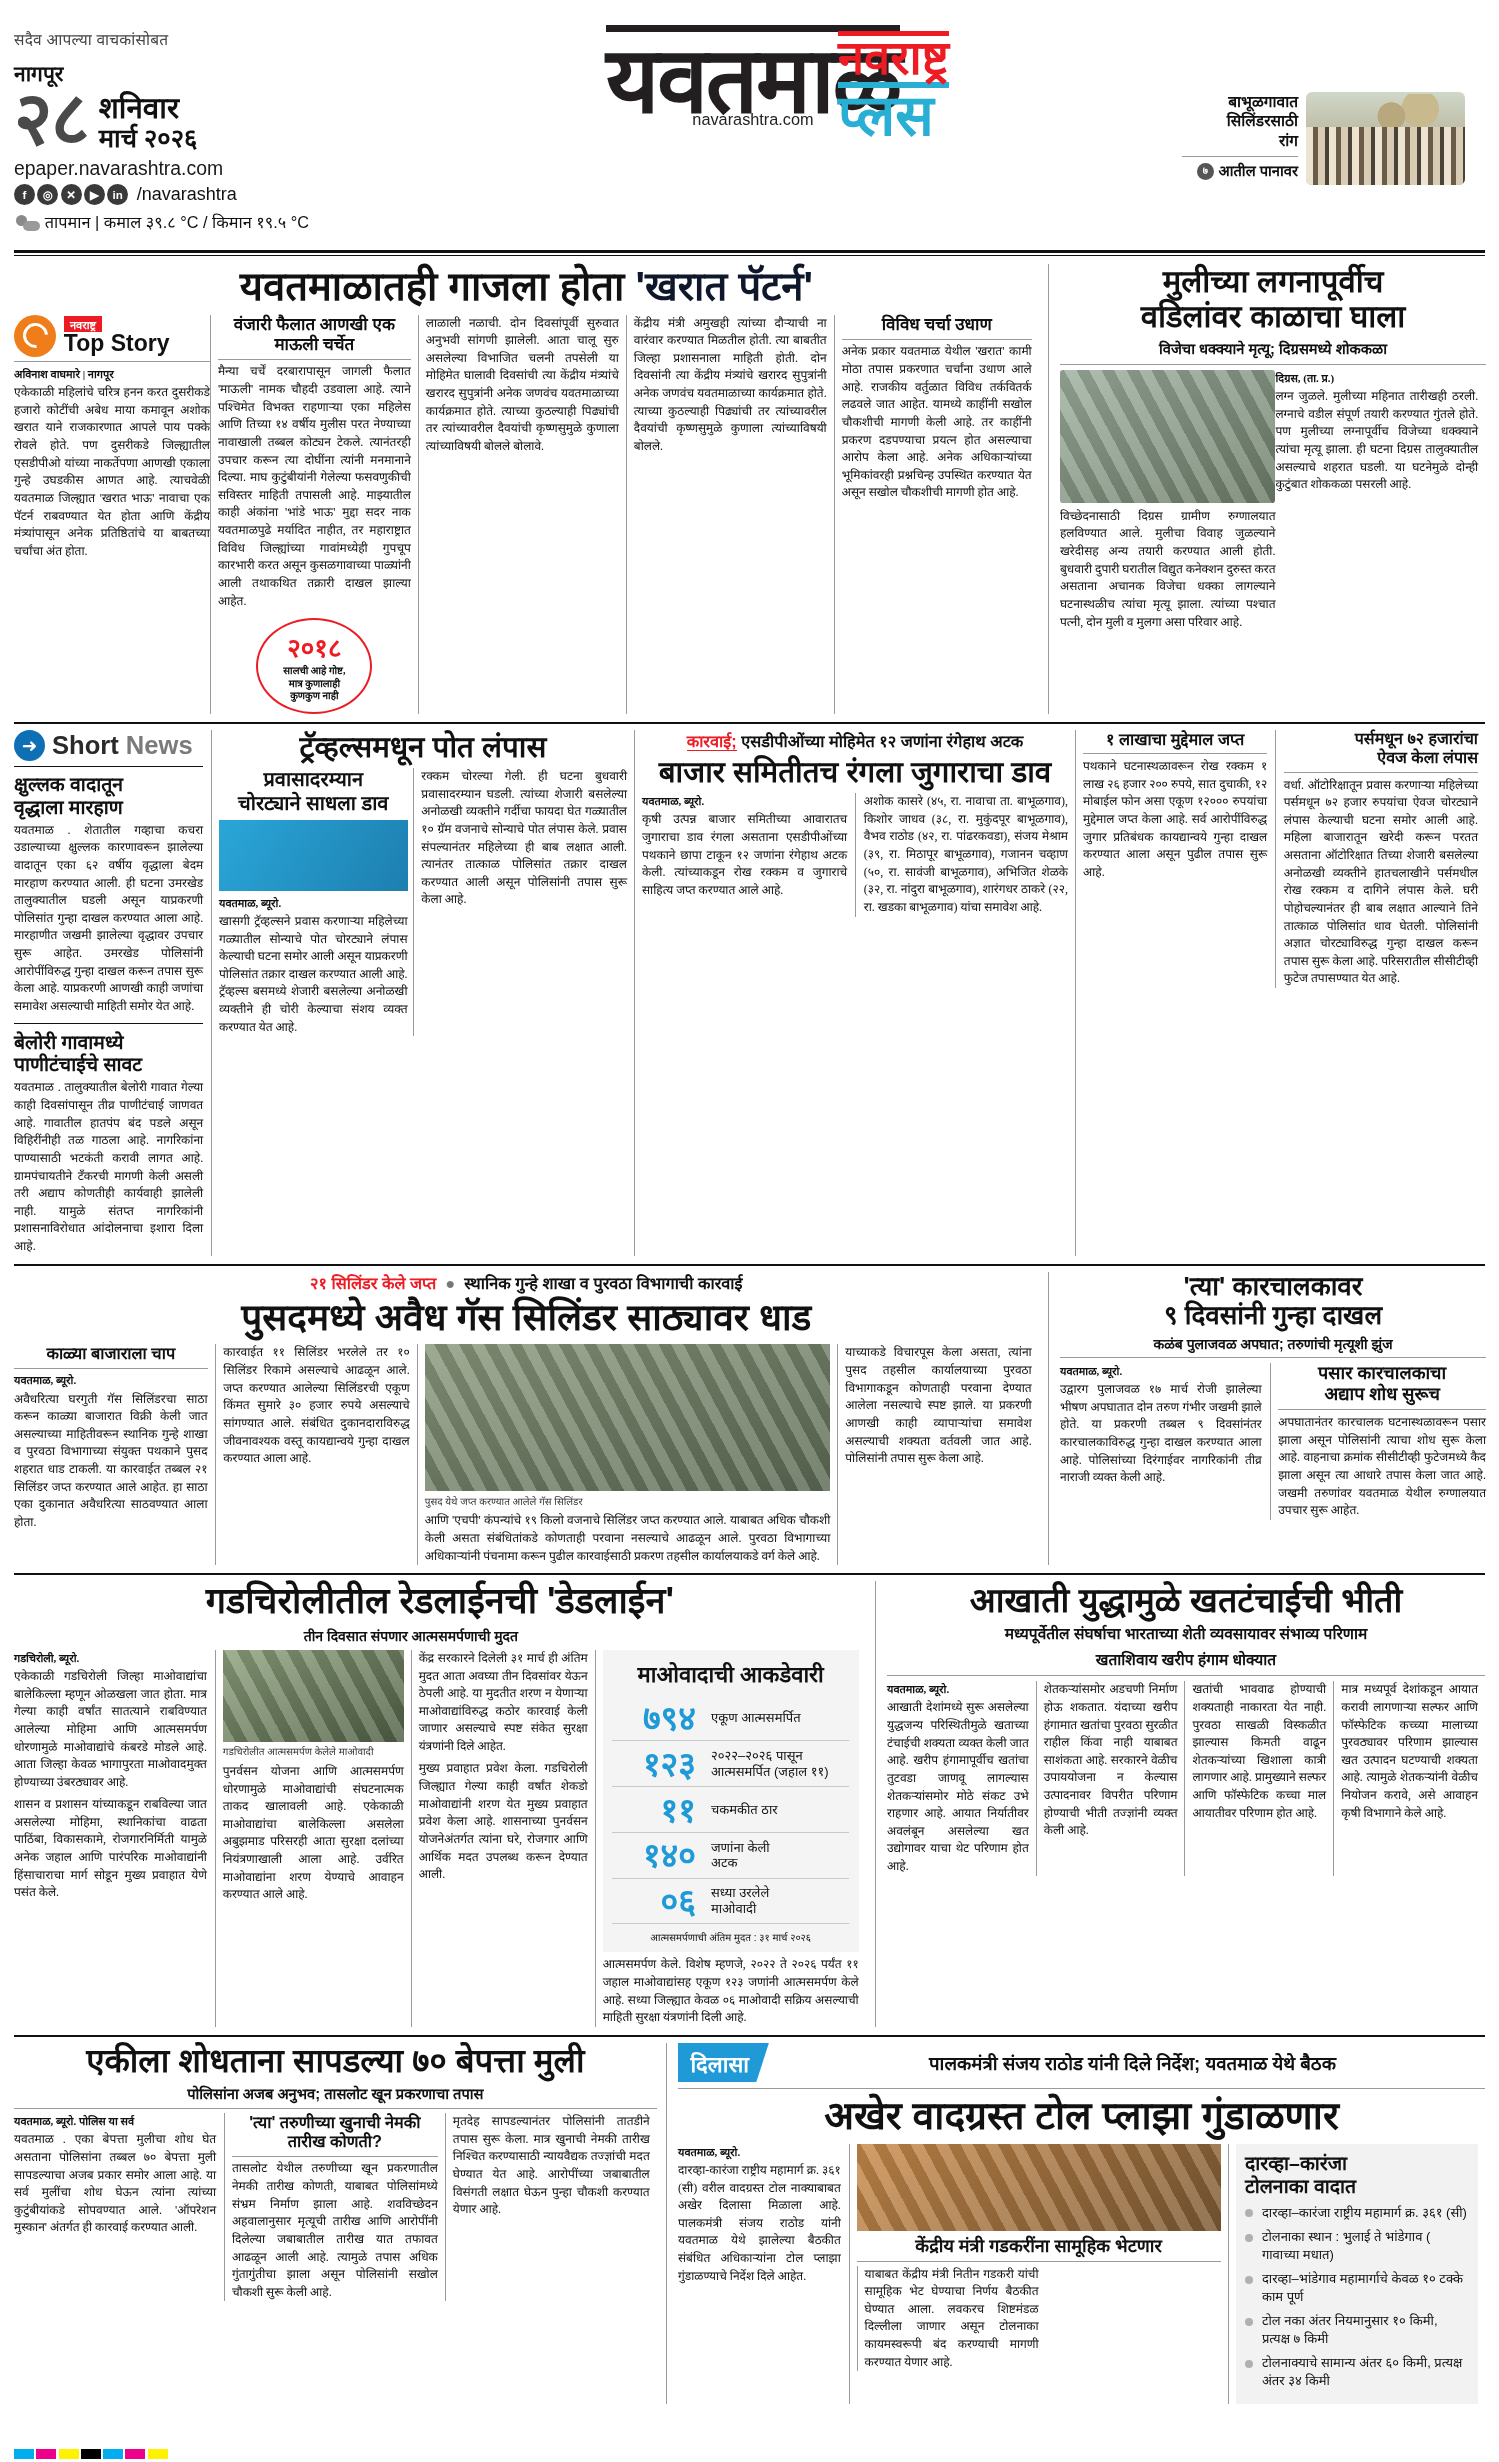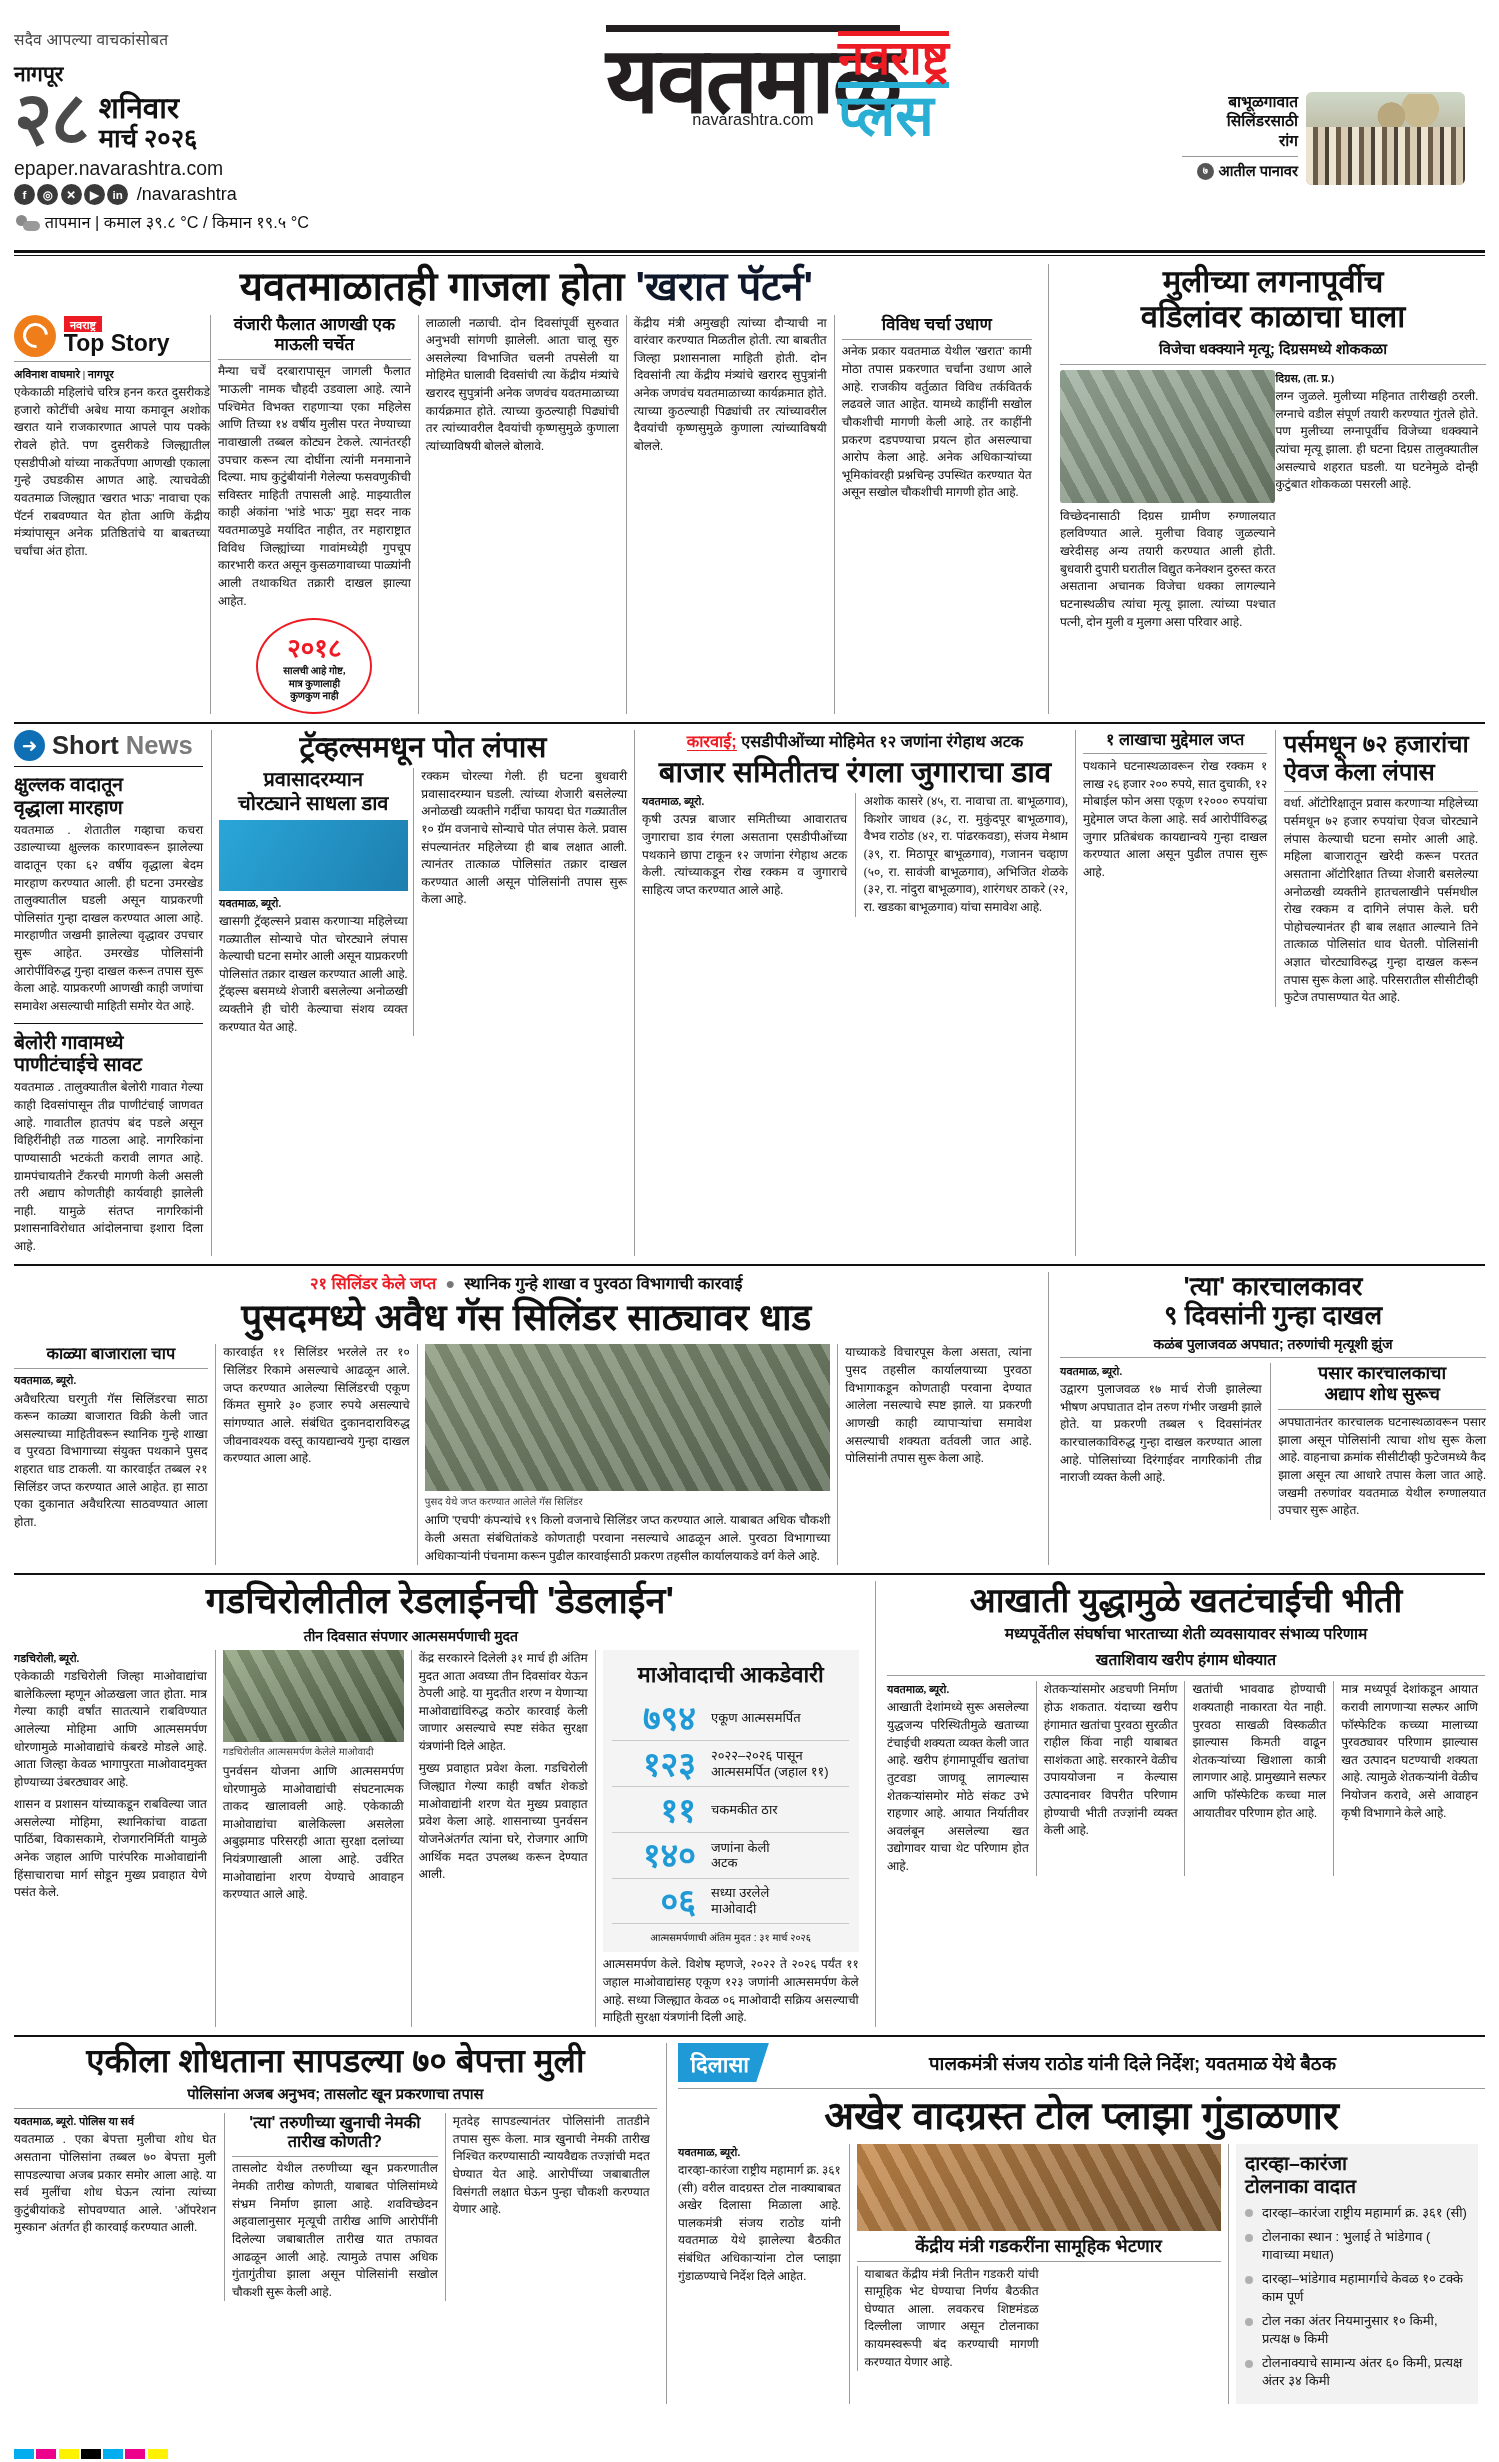--- a/index.html
+++ b/index.html
@@ -319,21 +319,21 @@
     </div>
 
     <div class="vrule colpad" style="width:410px">
       <div class="cols">
         <div style="width:192px;padding-right:7.8px">
           <div class="hl4" style="text-align:center;font-size:16.3px">१ लाखाचा मुद्देमाल जप्त</div>
           <div class="hrule" style="margin:3.9px 0"></div>
           <div class="body">पथकाने घटनास्थळावरून रोख रक्कम १ लाख २६ हजार २०० रुपये, सात दुचाकी, १२ मोबाईल फोन असा एकूण १२००० रुपयांचा मुद्देमाल जप्त केला आहे. सर्व आरोपींविरुद्ध जुगार प्रतिबंधक कायद्यान्वये गुन्हा दाखल करण्यात आला असून पुढील तपास सुरू आहे.</div>
         </div>
         <div class="vrule" style="width:203px;padding-left:7.8px">
-          <div class="hl4" style="white-space:pre-line;text-align:left;font-size:24px">पर्समधून ७२ हजारांचा
+          <div class="hl4" style="white-space:pre-line;text-align:right;font-size:16px">पर्समधून ७२ हजारांचा
 ऐवज केला लंपास</div>
           <div class="hrule" style="margin:3.9px 0"></div>
           <div class="body">वर्धा. ऑटोरिक्षातून प्रवास करणाऱ्या महिलेच्या पर्समधून ७२ हजार रुपयांचा ऐवज चोरट्याने लंपास केल्याची घटना समोर आली आहे. महिला बाजारातून खरेदी करून परतत असताना ऑटोरिक्षात तिच्या शेजारी बसलेल्या अनोळखी व्यक्तीने हातचलाखीने पर्समधील रोख रक्कम व दागिने लंपास केले. घरी पोहोचल्यानंतर ही बाब लक्षात आल्याने तिने तात्काळ पोलिसांत धाव घेतली. पोलिसांनी अज्ञात चोरट्याविरुद्ध गुन्हा दाखल करून तपास सुरू केला आहे. परिसरातील सीसीटीव्ही फुटेज तपासण्यात येत आहे.</div>
         </div>
       </div>
     </div>
   </div>
 
   <div class="sep2"></div>
 

